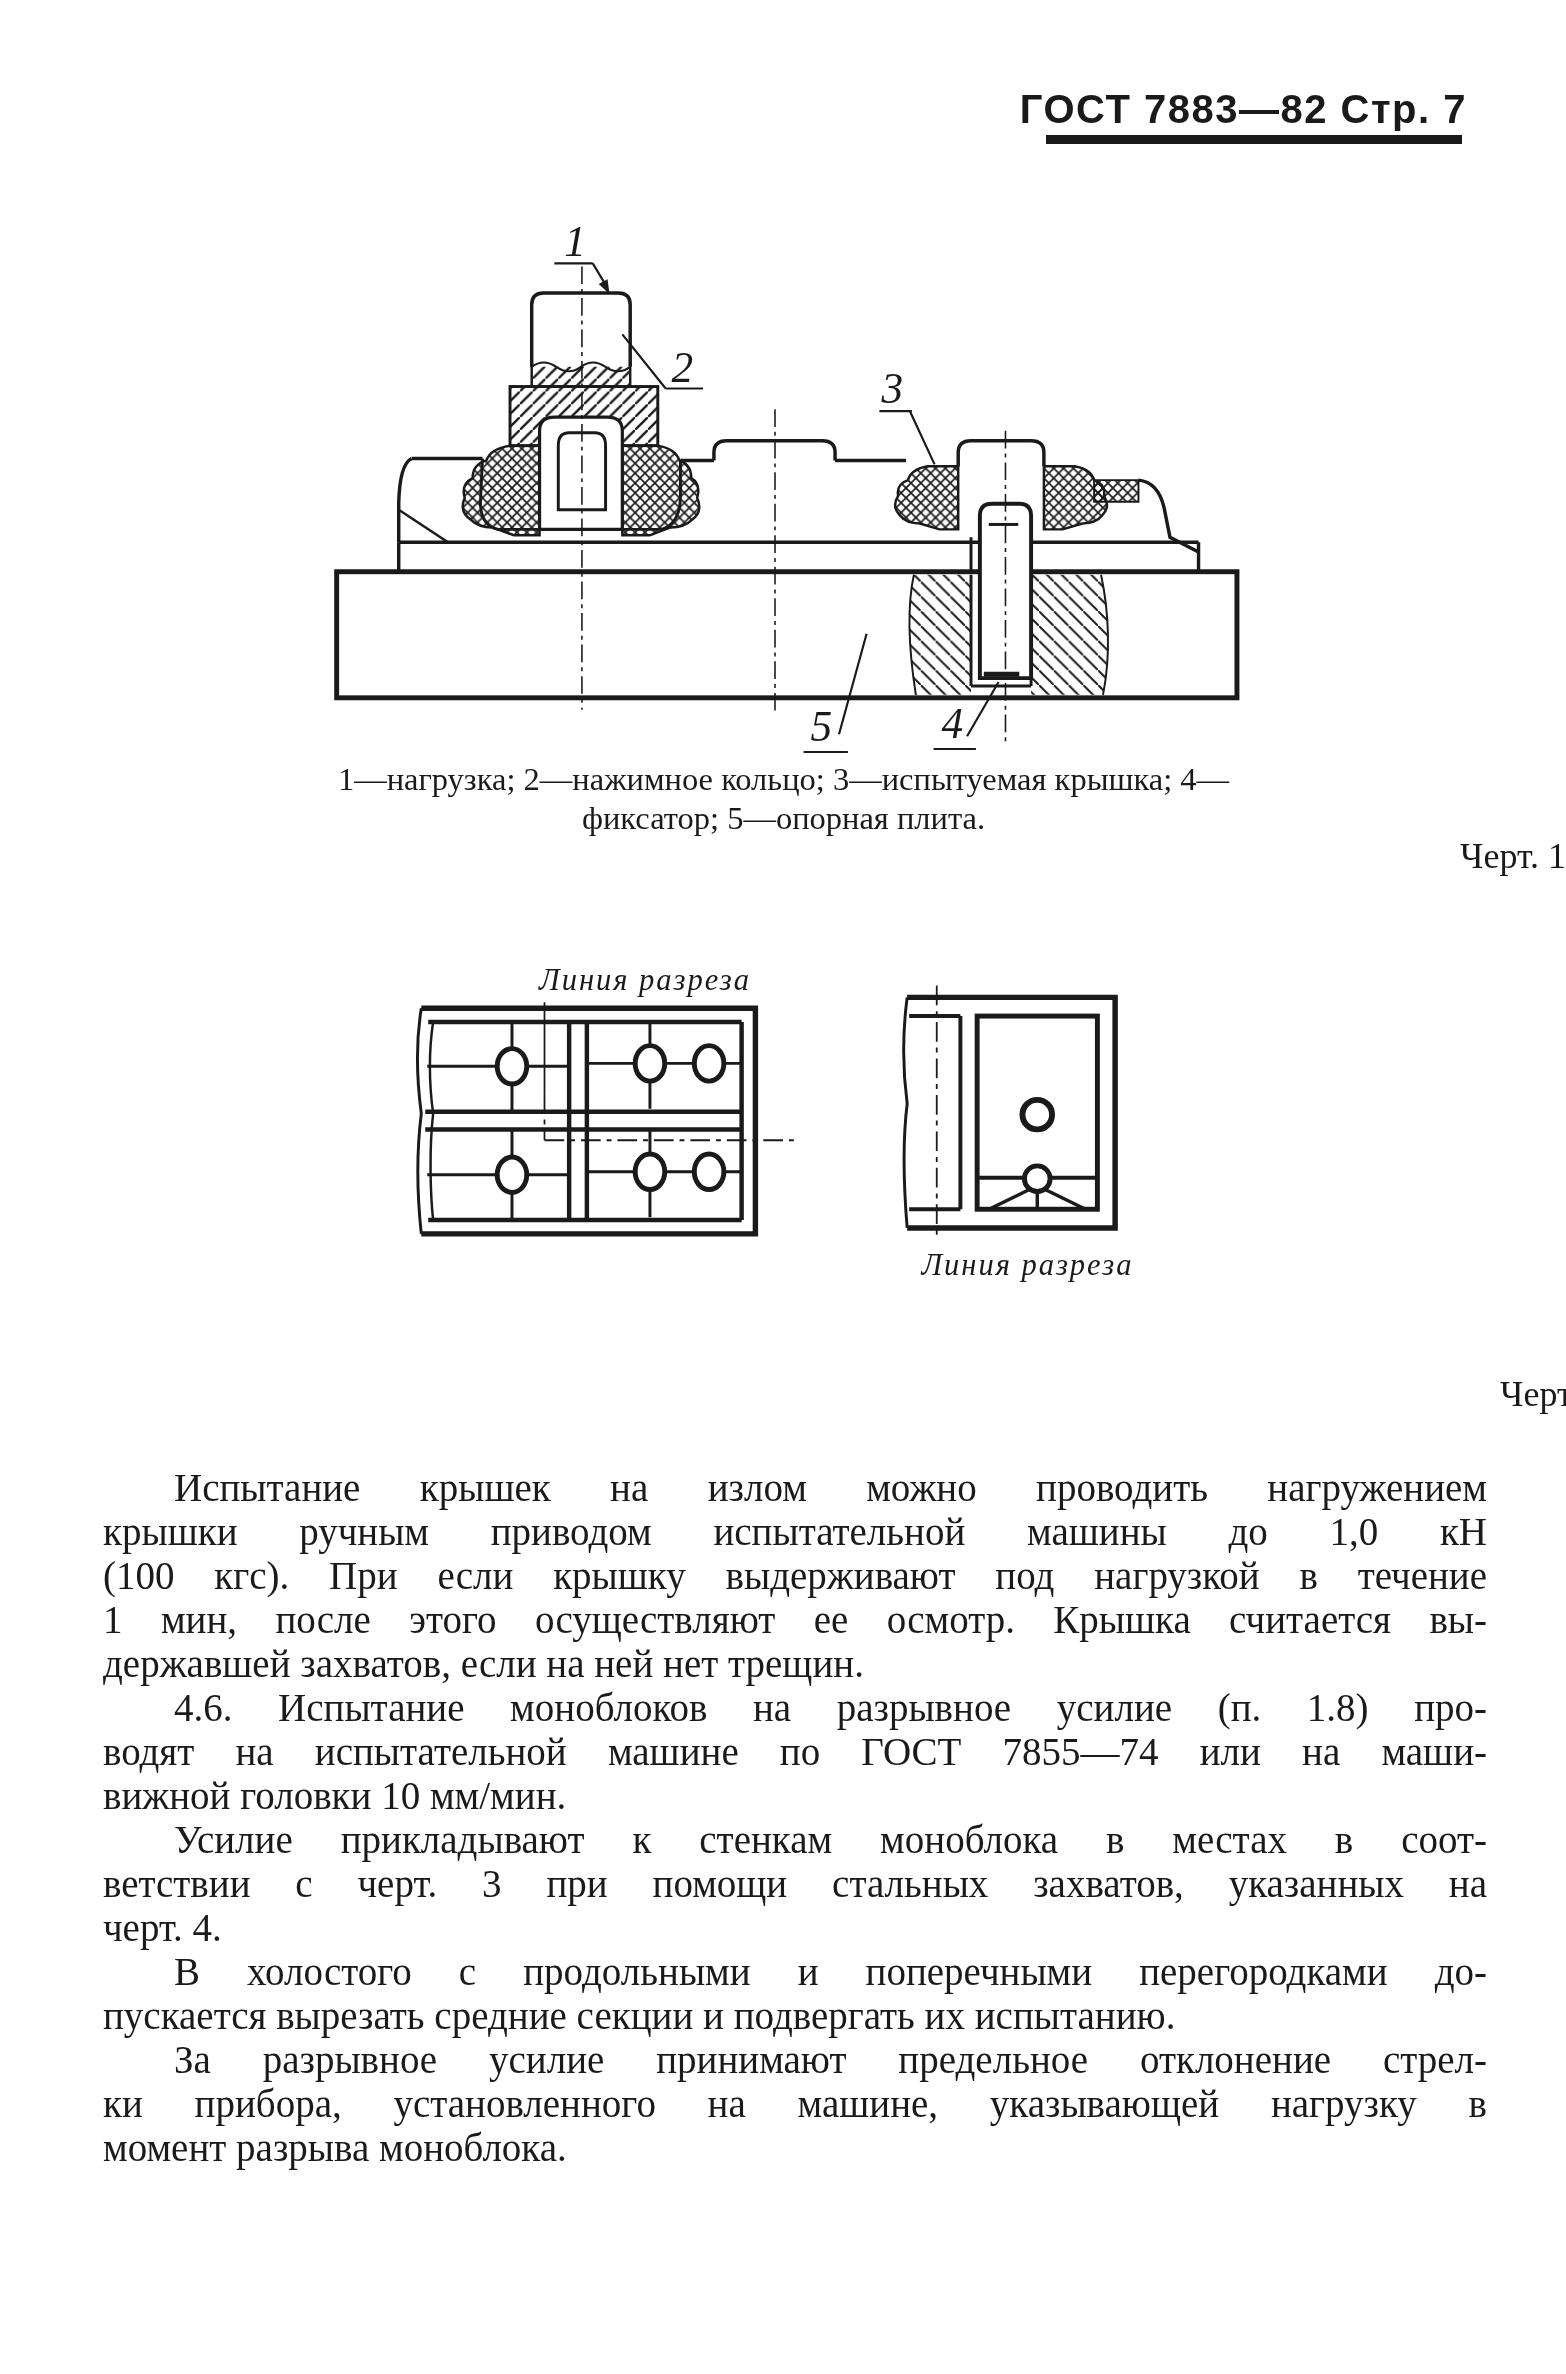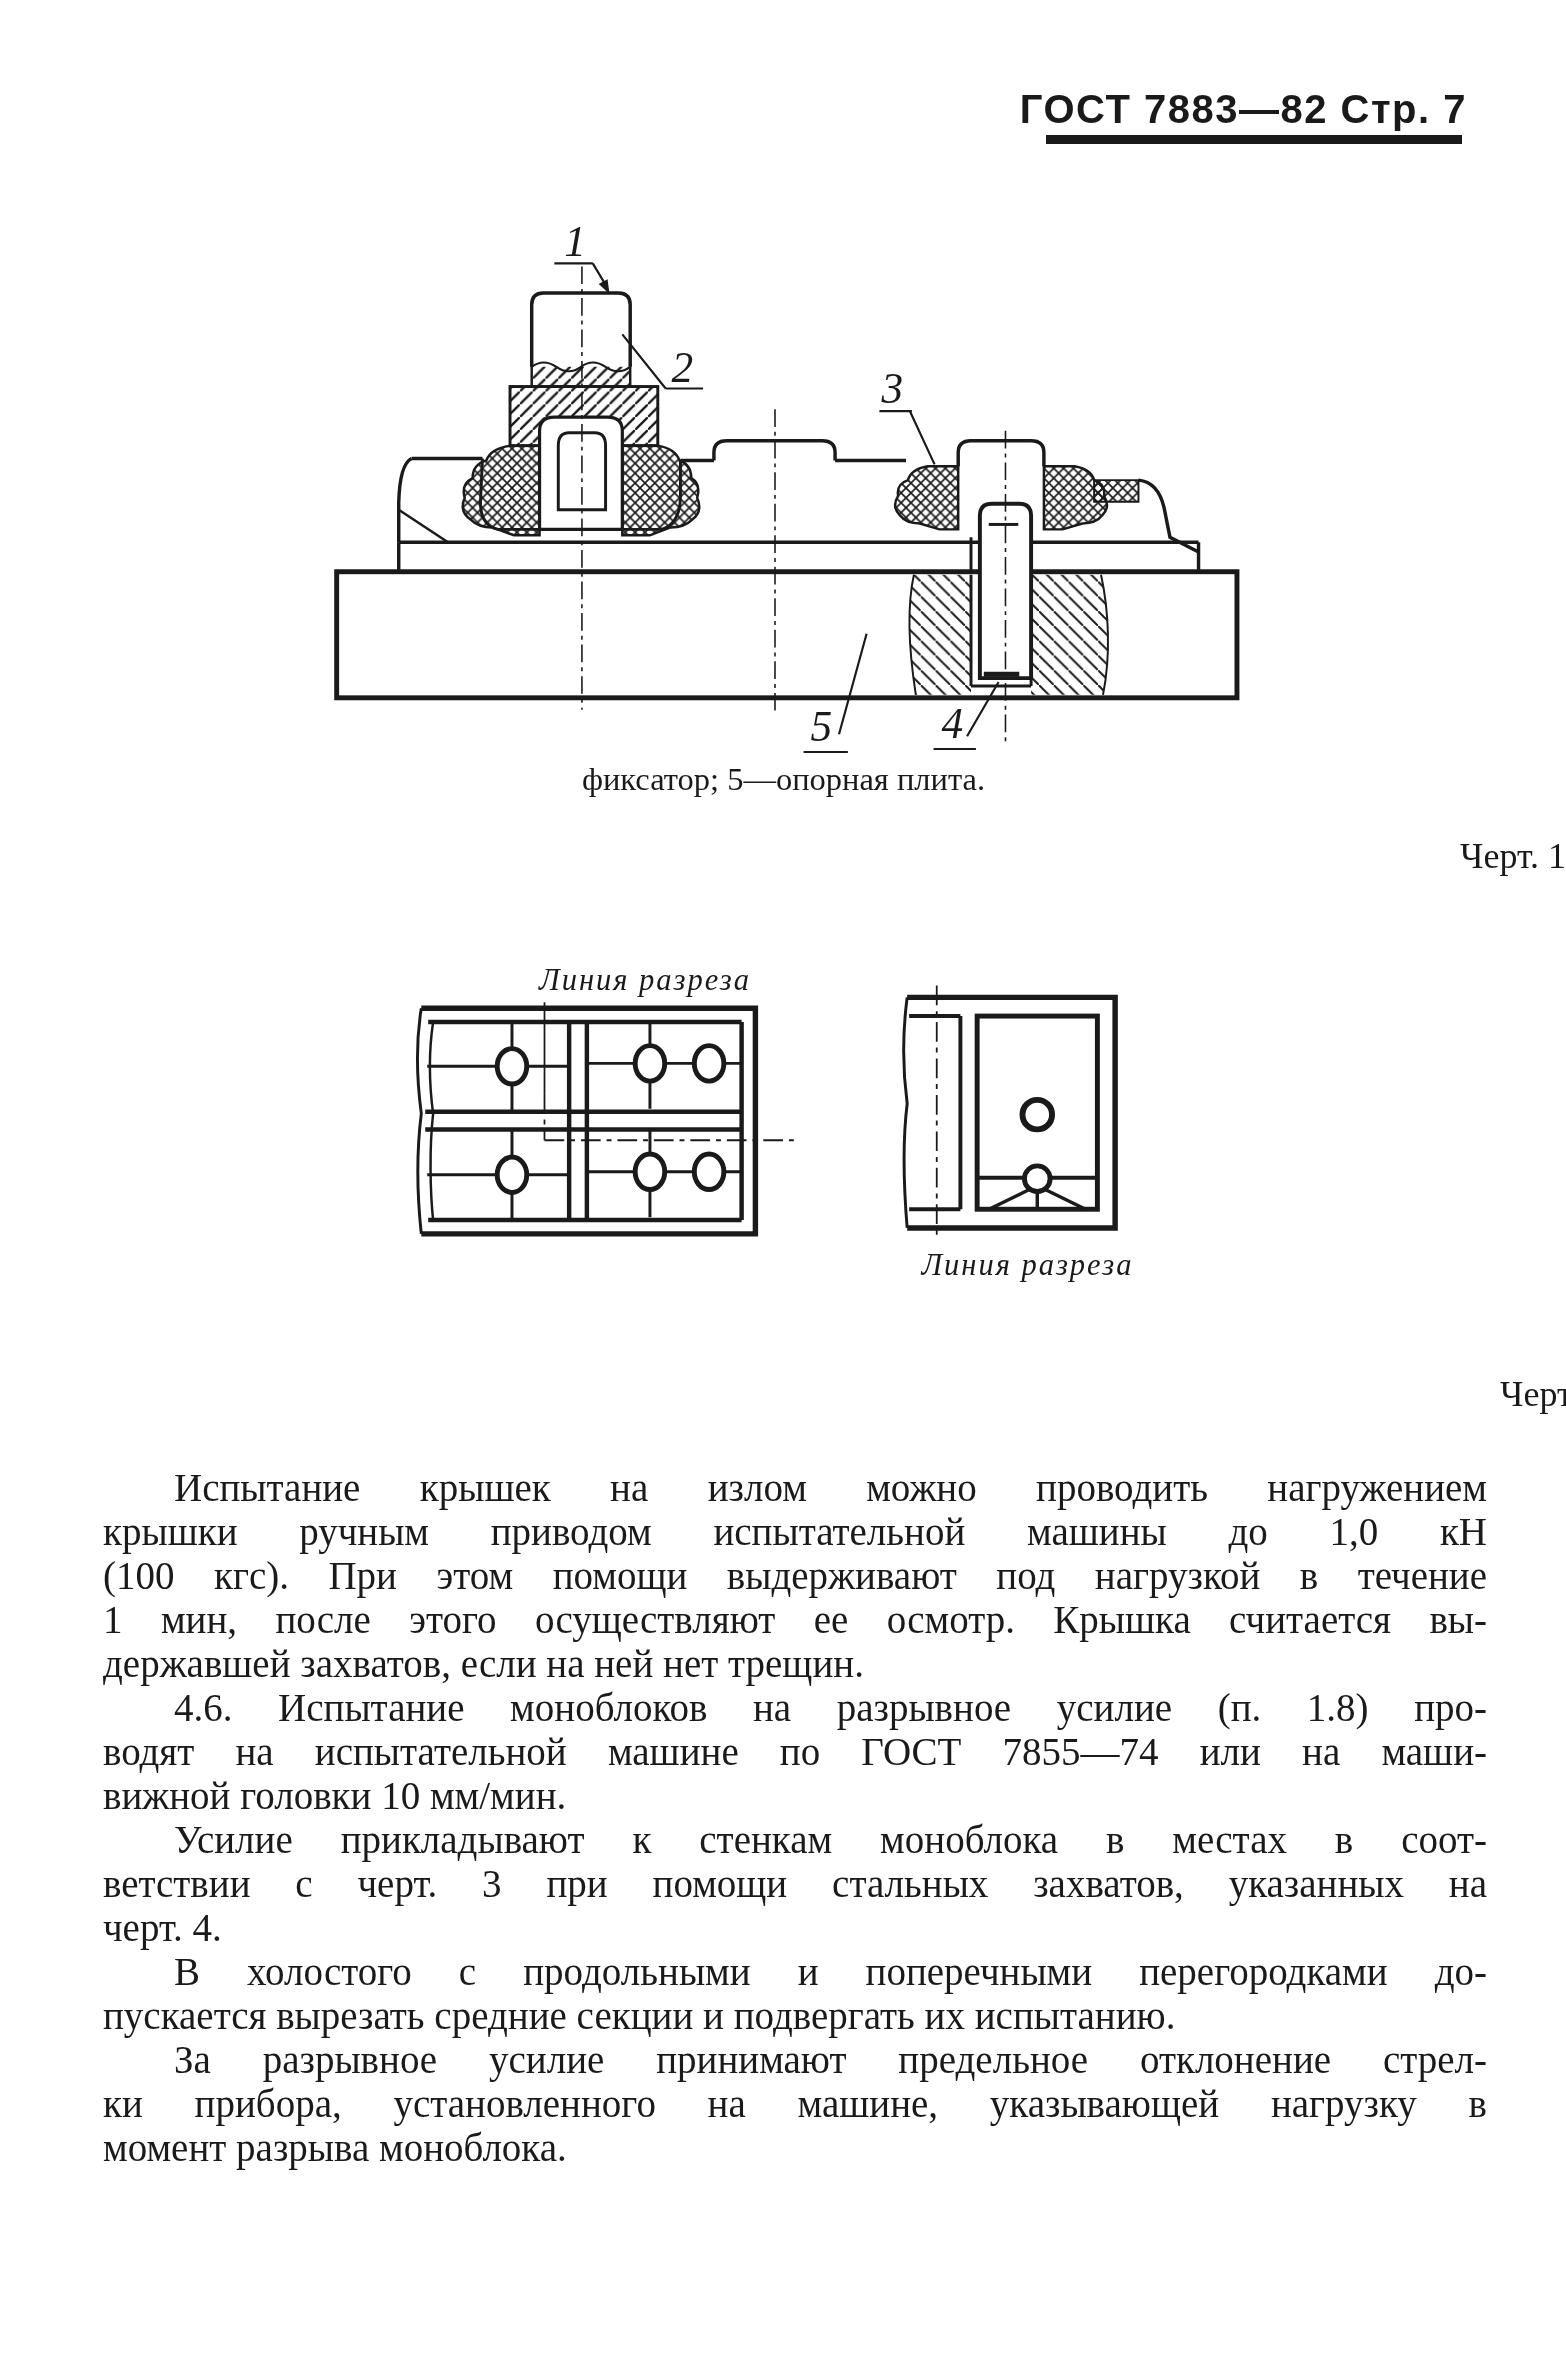--- a/index.html
+++ b/index.html
@@ -125,20 +125,21 @@
       <text class="fig-num" x="636" y="534">4</text>
       <path d="M628,545 L671,545 M662,532 L694,477" fill="none" stroke="#1a1a1a" stroke-width="2.2"></path>
     </g>
     <g>
       <text class="fig-num" x="503" y="537">5</text>
       <path d="M496,548 L541,548 M532,530 L560,428" fill="none" stroke="#1a1a1a" stroke-width="2.2"></path>
     </g>
   </svg>
 
   <div class="fig1-caption">
+    <div>1—нагрузка; 2—нажимное кольцо; 3—испытуемая крышка; 4—</div>
     <div>фиксатор; 5—опорная плита.</div>
   </div>
   <div class="fig-title" id="fig1-title">Черт. 1</div>
 
   <svg class="fig2" viewBox="0 0 830 360">
 
     <g>
       <path d="M48,63 L387,63 L387,292 L48,292" fill="none" stroke="#1a1a1a" stroke-width="5.5"></path>
       <path d="M48,63 C42,100 44,140 48,170 C43,210 44,255 48,292" fill="none" stroke="#1a1a1a" stroke-width="3"></path>
       <path d="M60,77 C55,110 56,140 60,170 C56,205 57,250 60,278" fill="none" stroke="#1a1a1a" stroke-width="2.5"></path>
@@ -176,21 +177,21 @@
       <path d="M571,40 L571,298" stroke="#1a1a1a" stroke-width="1.8" stroke-dasharray="20 6 5 6" fill="none"></path>
       <text class="cut-label" x="663" y="334" text-anchor="middle">Линия разреза</text>
     </g>
   </svg>
 
   <div class="fig-title" id="fig2-title">Черт. 2</div>
 
   <div class="body-text">
       <div class="line indent">Испытание крышек на излом можно проводить нагружением</div>
       <div class="line">крышки ручным приводом испытательной машины до 1,0 кН</div>
-      <div class="line">(100 кгс). При этом помощи выдерживают под нагрузкой в течение</div>
+      <div class="line">(100 кгс). При если крышку выдерживают под нагрузкой в течение</div>
       <div class="line">1 мин, после этого осуществляют ее осмотр. Крышка считается вы-</div>
       <div class="line last">державшей захватов, если на ней нет трещин.</div>
       <div class="line indent">4.6. Испытание моноблоков на разрывное усилие (п. 1.8) про-</div>
       <div class="line">водят на испытательной машине по ГОСТ 7855—74 или на маши-</div>
       <div class="line last">вижной головки 10 мм/мин.</div>
       <div class="line indent">Усилие прикладывают к стенкам моноблока в местах в соот-</div>
       <div class="line">ветствии с черт. 3 при помощи стальных захватов, указанных на</div>
       <div class="line last">черт. 4.</div>
       <div class="line indent">В холостого с продольными и поперечными перегородками до-</div>
       <div class="line last">пускается вырезать средние секции и подвергать их испытанию.</div>

